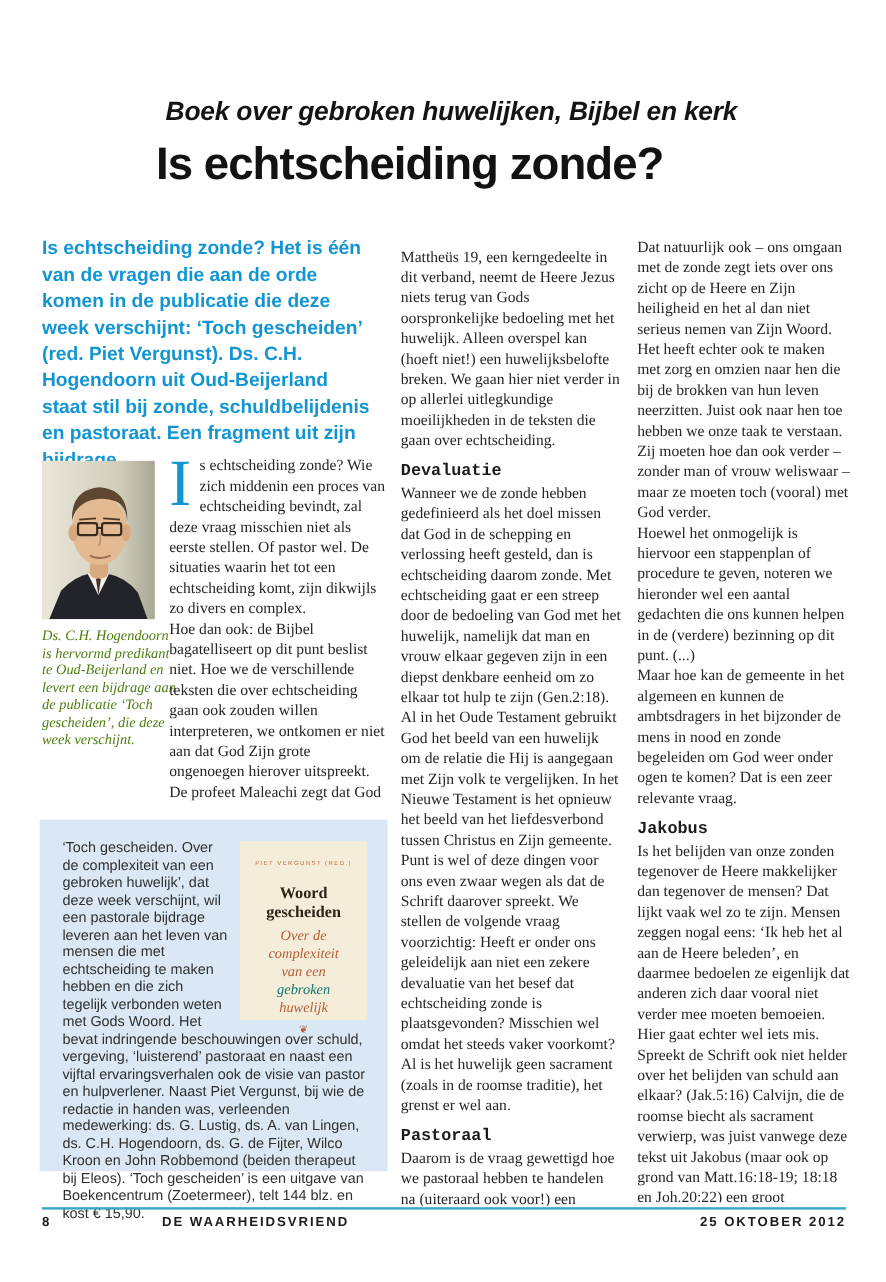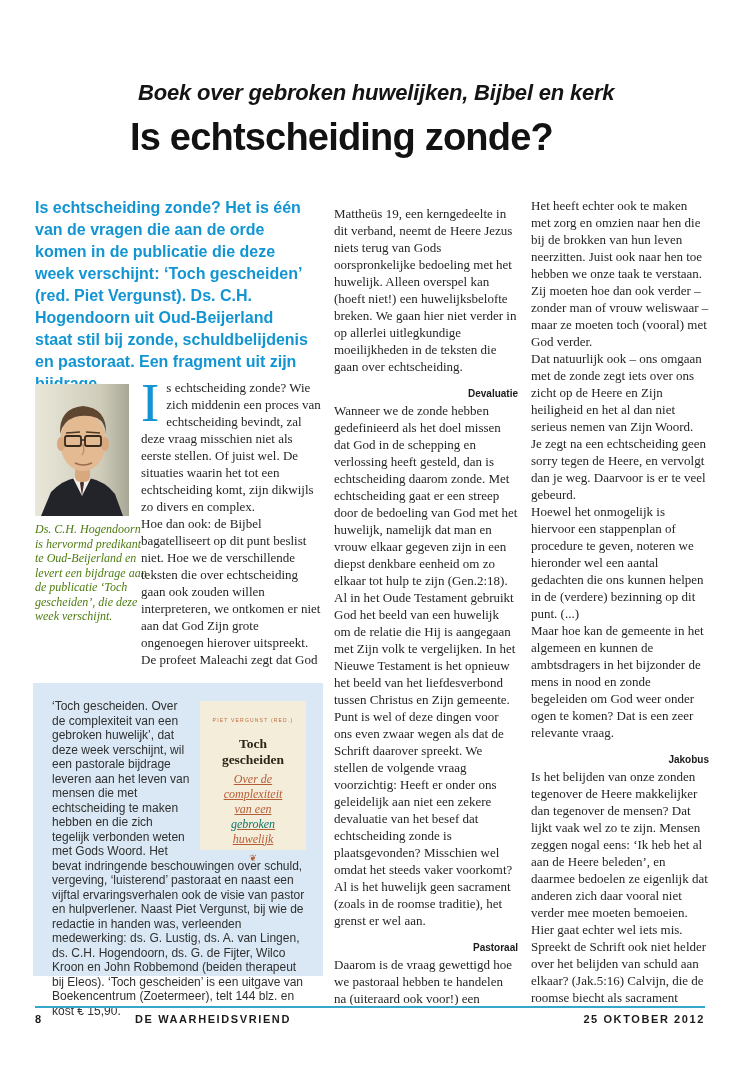--- a/index.html
+++ b/index.html
@@ -30,40 +30,40 @@
   .caption {
     position:absolute; left:35px; top:522px; width:114px;
     font-style:italic; font-size:12px; line-height:14.5px; color:#4d7c0f;
   }
   .col { position:absolute; font-size:13px; line-height:17px; color:#262626; text-align:left; hyphens:auto; }
   .colA { left:141px; top:379px; width:181px; max-height:292px; overflow:hidden; }
   .colB { left:334px; top:205px; width:184px; max-height:800px; overflow:hidden; }
   .colC { left:531px; top:197px; width:178px; max-height:805px; overflow:hidden; }
   .col p { margin:0; }
   .col h3 {
-    font-size:10px; line-height:17px; font-weight:bold; color:#1b1b1b;
-    margin-top:10px; font-family:Liberation Sans, sans-serif;text-align:right;
+    font-size:14px; line-height:17px; font-weight:bold; color:#1b1b1b;
+    margin-top:10px; font-family:Liberation Mono, monospace;
   }
   .dropcap {
     float:left; color:#1295d2; font-size:55px; line-height:44px;
     padding:2px 7px 0 0; font-family:"Liberation Serif", serif;
   }
   .infobox {
     position:absolute; left:33px; top:683px; width:290px; height:293px;
     background:#d9e8f4; padding:16px 17px 14px 19px;
     font-family:"Liberation Sans", sans-serif; font-size:12px; line-height:14.5px; color:#303030;
   }
   .bookcover {
     float:right; width:106px; height:149px; margin:2px 0 8px 9px;
     background:#f4edda; text-align:center; padding-top:12px;
     font-family:"Liberation Serif", serif;
   }
   .cover-publisher { font-size:5px; letter-spacing:1.2px; color:#c06a3a; font-family:"Liberation Sans", sans-serif; }
   .cover-title { font-weight:bold; font-size:13.5px; line-height:16px; color:#2c2417; margin-top:8px; }
-  .cover-sub { font-style:italic; font-size:12px; line-height:15px; color:#b65c35; margin-top:4px;text-decoration:underline; }
+  .cover-sub { font-style:italic; font-size:12px; line-height:15px; color:#b65c35; margin-top:4px; }
   .cover-sub .lighter { color:#0f766e; }
   .cover-mark { font-size:9px; color:#b65c35; margin-top:4px; }
   .footer-rule { position:absolute; left:35px; top:1006px; width:670px; height:2px; background:#35a7c8; }
   .footer {
     position:absolute; left:0; top:1013px; width:738px; height:18px;
     font-family:"Liberation Sans", sans-serif; font-weight:bold;
     font-size:11px; letter-spacing:1.6px; color:#1c1c1c;
   }
   .footer .pagenum { position:absolute; left:35px; }
   .footer .magazine { position:absolute; left:135px; }
@@ -113,50 +113,49 @@
       <line x1="51" y1="48" x2="65" y2="49" stroke="#4e3823" stroke-width="1.6"></line>
 
       <path d="M48 60 Q50 68 47 71" fill="none" stroke="#c09064" stroke-width="1.4"></path>
       <path d="M40 79 Q48 83 57 79" fill="none" stroke="#9c6a50" stroke-width="1.6"></path>
     </svg>
   </div>
 
   <div class="caption">Ds. C.H. Hogendoorn is hervormd predikant te Oud-Beijerland en levert een bijdrage aan de publicatie ‘Toch gescheiden’, die deze week verschijnt.</div>
 
   <div class="col colA">
-    <p><span class="dropcap">I</span><span>s echtscheiding zonde? Wie zich middenin een proces van echtscheiding bevindt, zal deze vraag misschien niet als eerste stellen. Of juist wel. De situaties waarin het tot een echtscheiding komt, zijn dikwijls zo divers en complex.</span></p>
+    <p><span class="dropcap">I</span><span>s echtscheiding zonde? Wie zich middenin een proces van echtscheiding bevindt, zal deze vraag misschien niet als eerste stellen. Of pastor wel. De situaties waarin het tot een echtscheiding komt, zijn dikwijls zo divers en complex.</span></p>
     <p>Hoe dan ook: de Bijbel bagatelliseert op dit punt beslist niet. Hoe we de verschillende teksten die over echtscheiding gaan ook zouden willen interpreteren, we ontkomen er niet aan dat God Zijn grote ongenoegen hierover uitspreekt.</p>
     <p>De profeet Maleachi zegt dat God echtscheiding haat (Mal.2:16). In</p>
   </div>
 
   <div class="col colB">
     <p>Mattheüs 19, een kerngedeelte in dit verband, neemt de Heere Jezus niets terug van Gods oorspronkelijke bedoeling met het huwelijk. Alleen overspel kan (hoeft niet!) een huwelijksbelofte breken. We gaan hier niet verder in op allerlei uitlegkundige moeilijkheden in de teksten die gaan over echtscheiding.</p>
     <h3>Devaluatie</h3>
     <p>Wanneer we de zonde hebben gedefinieerd als het doel missen dat God in de schepping en verlossing heeft gesteld, dan is echtscheiding daarom zonde. Met echtscheiding gaat er een streep door de bedoeling van God met het huwelijk, namelijk dat man en vrouw elkaar gegeven zijn in een diepst denkbare eenheid om zo elkaar tot hulp te zijn (Gen.2:18).</p>
     <p>Al in het Oude Testament gebruikt God het beeld van een huwelijk om de relatie die Hij is aangegaan met Zijn volk te vergelijken. In het Nieuwe Testament is het opnieuw het beeld van het liefdesverbond tussen Christus en Zijn gemeente. Punt is wel of deze dingen voor ons even zwaar wegen als dat de Schrift daarover spreekt. We stellen de volgende vraag voorzichtig: Heeft er onder ons geleidelijk aan niet een zekere devaluatie van het besef dat echtscheiding zonde is plaatsgevonden? Misschien wel omdat het steeds vaker voorkomt? Al is het huwelijk geen sacrament (zoals in de roomse traditie), het grenst er wel aan.</p>
     <h3>Pastoraal</h3>
     <p>Daarom is de vraag gewettigd hoe we pastoraal hebben te handelen na (uiteraard ook voor!) een echtscheiding. Dat geldt niet alleen als opdracht en verplichting die de kerkelijke gemeente c.q. ambtsdrager aan zichzelf heeft.</p>
   </div>
 
   <div class="col colC">
+    <p>Dat natuurlijk ook – ons omgaan met de zonde zegt iets over ons zicht op de Heere en Zijn heiligheid en het al dan niet serieus nemen van Zijn Woord.</p>
     <p>Het heeft echter ook te maken met zorg en omzien naar hen die bij de brokken van hun leven neerzitten. Juist ook naar hen toe hebben we onze taak te verstaan. Zij moeten hoe dan ook verder – zonder man of vrouw weliswaar – maar ze moeten toch (vooral) met God verder.</p>
-    <p>Dat natuurlijk ook – ons omgaan met de zonde zegt iets over ons zicht op de Heere en Zijn heiligheid en het al dan niet serieus nemen van Zijn Woord.</p>
-    <p>Je zegt na een echtscheiding geen sorry tegen de Heere, en vervolgt dan je weg. Daarvoor is er te veel gebeurd.</p>
     <p>Hoewel het onmogelijk is hiervoor een stappenplan of procedure te geven, noteren we hieronder wel een aantal gedachten die ons kunnen helpen in de (verdere) bezinning op dit punt. (...)</p>
     <p>Maar hoe kan de gemeente in het algemeen en kunnen de ambtsdragers in het bijzonder de mens in nood en zonde begeleiden om God weer onder ogen te komen? Dat is een zeer relevante vraag.</p>
     <h3>Jakobus</h3>
     <p>Is het belijden van onze zonden tegenover de Heere makkelijker dan tegenover de mensen? Dat lijkt vaak wel zo te zijn. Mensen zeggen nogal eens: ‘Ik heb het al aan de Heere beleden’, en daarmee bedoelen ze eigenlijk dat anderen zich daar vooral niet verder mee moeten bemoeien.</p>
     <p>Hier gaat echter wel iets mis. Spreekt de Schrift ook niet helder over het belijden van schuld aan elkaar? (Jak.5:16) Calvijn, die de roomse biecht als sacrament verwierp, was juist vanwege deze tekst uit Jakobus (maar ook op grond van Matt.16:18-19; 18:18 en Joh.20:22) een groot voorstander van het aan elkaar belijden van zonden binnen de christelijke gemeenschap.</p>
   </div>
 
   <div class="infobox">
     <div class="bookcover">
       <div class="cover-publisher">PIET VERGUNST (RED.)</div>
       <div class="cover-title">
-        <div>Toch</div>
+        <div>Woord</div>
         <div>gescheiden</div>
       </div>
       <div class="cover-sub">
         <div>Over de</div>
         <div>complexiteit</div>
         <div>van een</div>
         <div class="lighter">gebroken</div>
         <div>huwelijk</div>
       </div>
       <div class="cover-mark">❦</div>

